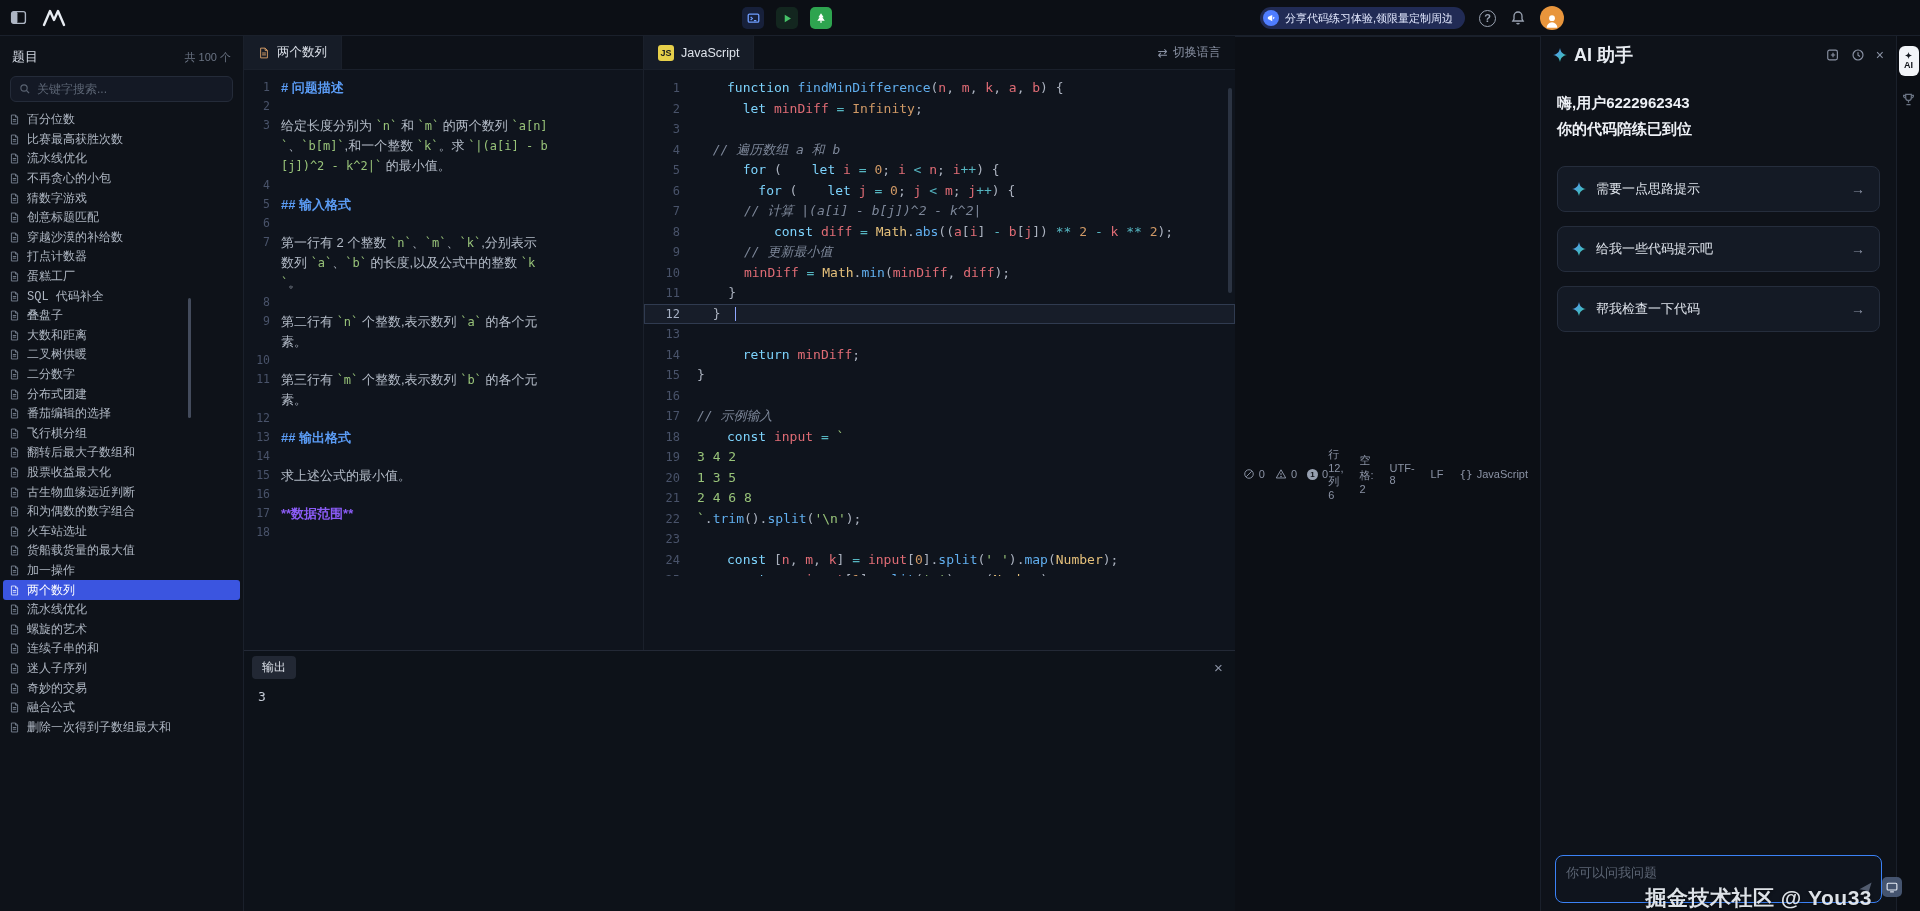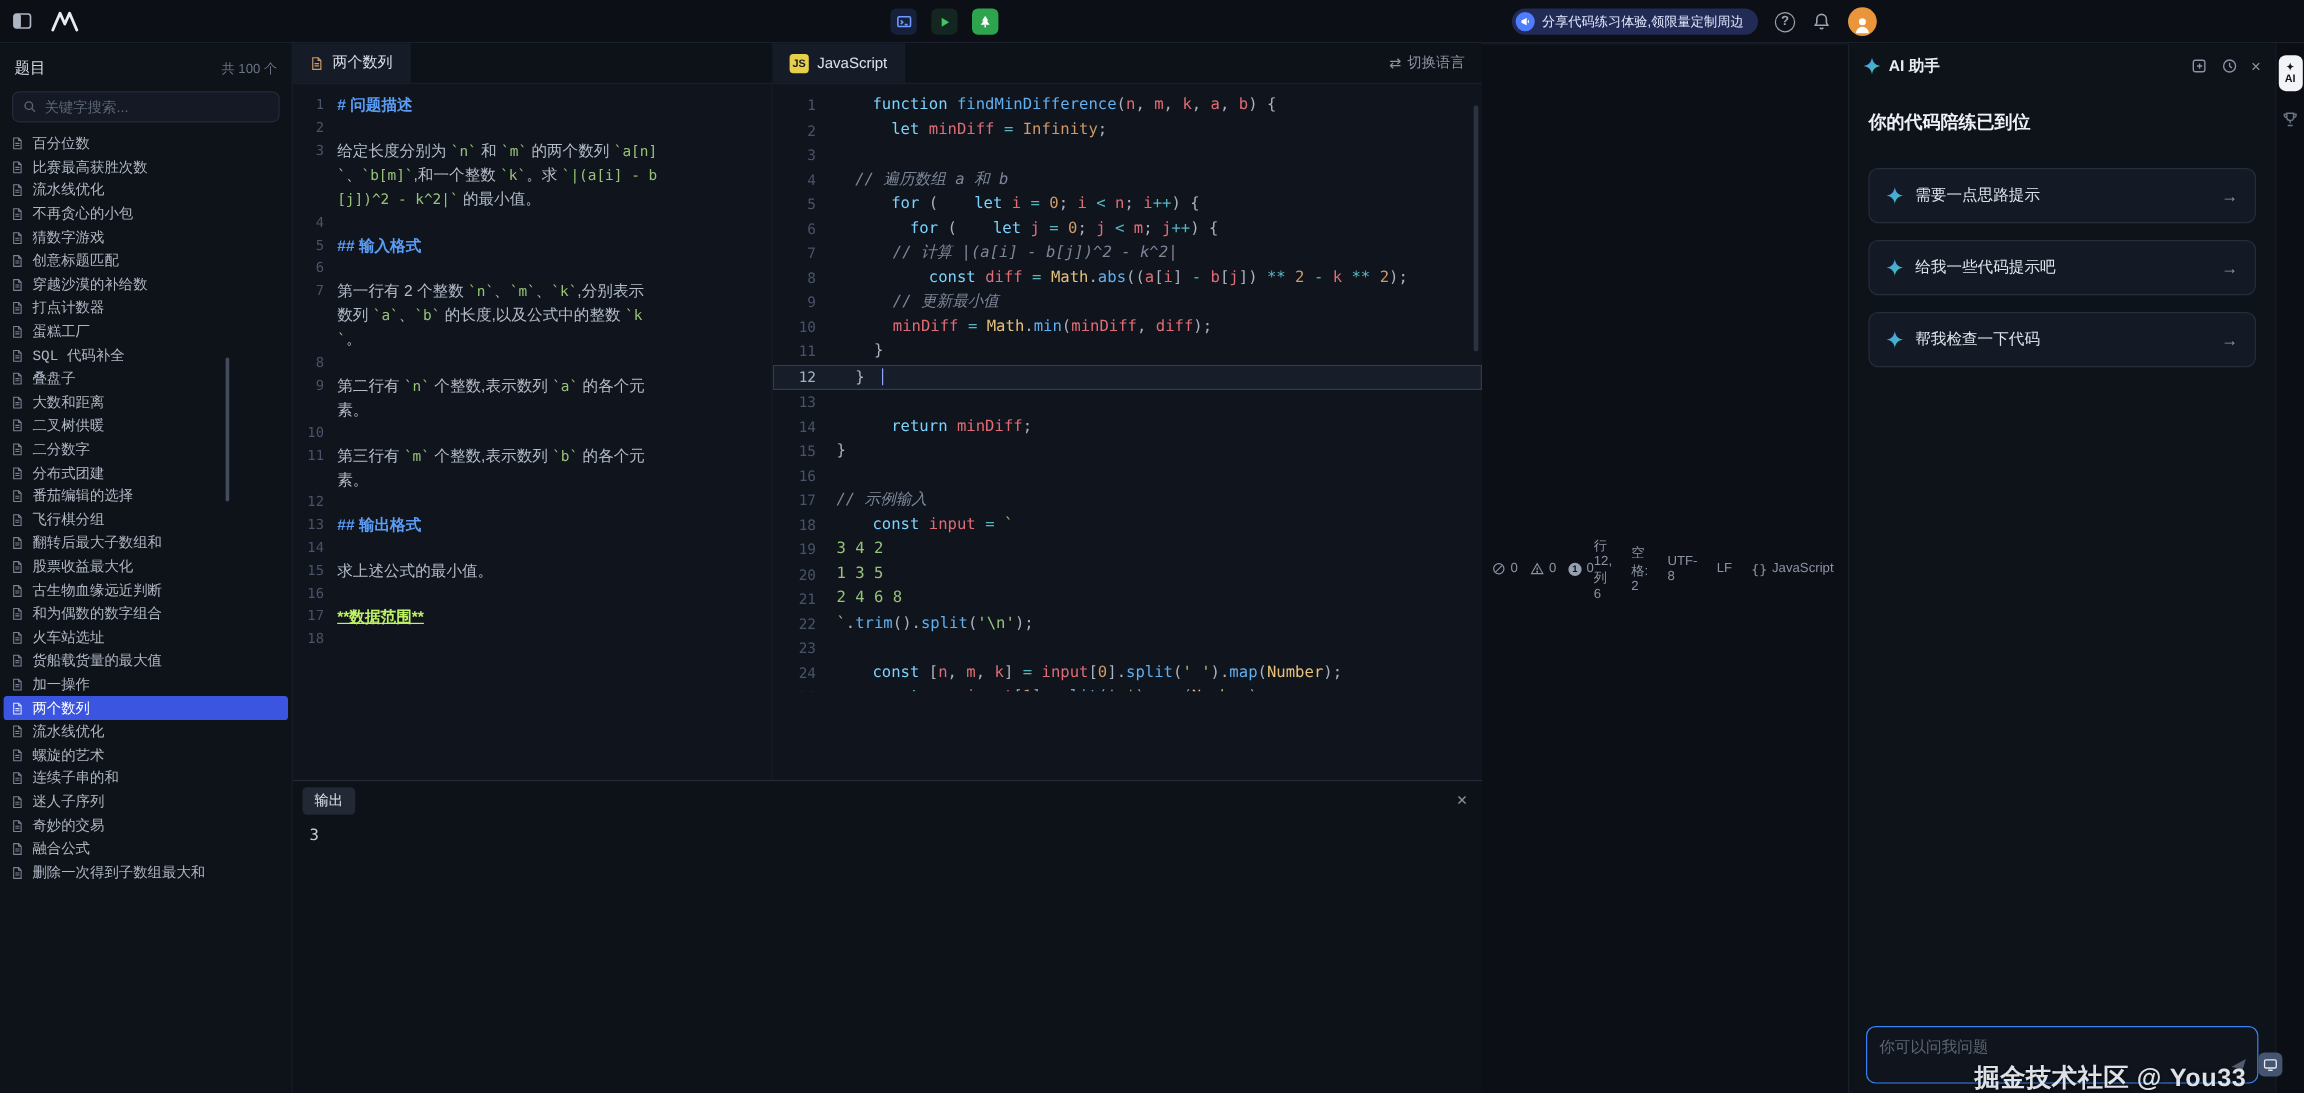--- a/index.html
+++ b/index.html
@@ -74,21 +74,21 @@
   .md-ed .ln-txt { flex:none; width:278px; padding-left:11px; font-size:13px; color:#b4bcc8; word-break:break-all; }
   .code-ed .ln-txt { flex:1; padding-left:17px; font-size:13px; white-space:pre;
     font-family:"DejaVu Sans Mono","Liberation Mono",monospace; color:#abb2bf; }
   .code-ed .ln.active { background:rgba(125,145,190,0.08); box-shadow:inset 0 0 0 1px rgba(125,150,200,0.25); }
   .code-ed .ln.active .ln-num { color:#a7b1c5; }
   .caret { display:inline-block; width:0; height:14px; border-left:1.5px solid #8fa7ff; margin-left:15px; transform:translateY(3px); }
 
   
   .tk-h { color:#5b9cf5; font-weight:700; }
   .tk-x { color:#b4bcc8; }
-  .tk-b { color:#bef264; font-weight:700;text-decoration:underline; }
+  .tk-b { color:#8b5cf6; font-weight:700; }
   .tk-code { color:#98c379; font-family:"DejaVu Sans Mono","Liberation Mono",monospace; font-size:12px; }
   
   .tk-k { color:#7dd3fc;margin-left:30px; }
   .tk-f { color:#61afef; }
   .tk-v { color:#e06c75; }
   .tk-n { color:#d19a66; }
   .tk-s { color:#98c379; }
   .tk-c { color:#7d8799; font-style:italic; }
   .tk-o { color:#56b6c2; }
   .tk-p { color:#abb2bf; }
@@ -110,21 +110,21 @@
   .dot-badge { width:11px; height:11px; border-radius:50%; background:#97a0b0; color:#0c0f15; font-size:8px; font-weight:700;
     display:flex; align-items:center; justify-content:center; }
   .sb-right { display:flex; align-items:center; gap:16px; }
   .sb-right span { cursor:pointer; display:flex; align-items:center; gap:4px; }
   .braces { font-family:"DejaVu Sans Mono",monospace; font-style:normal; }
 
   
   .ai-panel { width:356px; flex:0 0 356px; background:#0e1219; border-left:1px solid #1a202b; position:relative;
     display:flex; flex-direction:column; }
   .ai-head { flex:0 0 38px; display:flex; align-items:center; justify-content:space-between; padding:0 12px; }
-  .ai-title { display:flex; align-items:center; gap:7px; font-size:13px; font-weight:700; color:#e8ecf2; }
+  .ai-title { display:flex; align-items:center; gap:7px; font-size:18px; font-weight:700; color:#e8ecf2; }
   .ai-head-icons { display:flex; align-items:center; gap:11px; color:#8b93a5; }
   .ai-head-icons .icon-btn { color:#8b93a5; font-size:14px; }
   .ai-greet { padding:16px 16px 0; font-size:15px; font-weight:700; color:#eef1f6; line-height:26px; }
   .ai-cards { padding:24px 16px 0; display:flex; flex-direction:column; gap:14px; }
   .ai-card { height:46px; border:1px solid #252d3c; background:#141a25; border-radius:8px; display:flex; align-items:center;
     padding:0 14px; gap:10px; cursor:pointer; }
   .card-label { flex:1; font-size:13px; color:#dfe4ec; }
   .card-arrow { color:#8b93a5; font-size:14px; }
   .ai-input { position:absolute; left:14px; right:14px; bottom:8px; height:48px; background:#0f141d;
     border:1px solid #3b82f6; border-radius:8px; padding:8px 26px 8px 10px; }
@@ -834,20 +834,21 @@
             <svg width="14" height="14" viewBox="0 0 16 16" fill="none" stroke="currentColor" stroke-width="1.3">
                 <circle cx="8" cy="8" r="5.7"></circle>
                 <path d="M8 4.8v3.4l2.3 1.6"></path>
               </svg>
           </button>
           <button class="icon-btn">×</button>
         </div>
       </div>
 
       <div class="ai-greet">
+        <div>嗨,用户6222962343</div>
         <div>你的代码陪练已到位</div>
       </div>
 
       <div class="ai-cards">
         <div class="ai-card">
           <svg width="14" height="14" viewBox="0 0 16 16">
               <path d="M8 0C8.9 4.9 11.1 7.1 16 8C11.1 8.9 8.9 11.1 8 16C7.1 11.1 4.9 8.9 0 8C4.9 7.1 7.1 4.9 8 0Z" fill="url(#gradSpark)"></path>
             </svg>
           <span class="card-label">需要一点思路提示</span>
           <span class="card-arrow">→</span>

